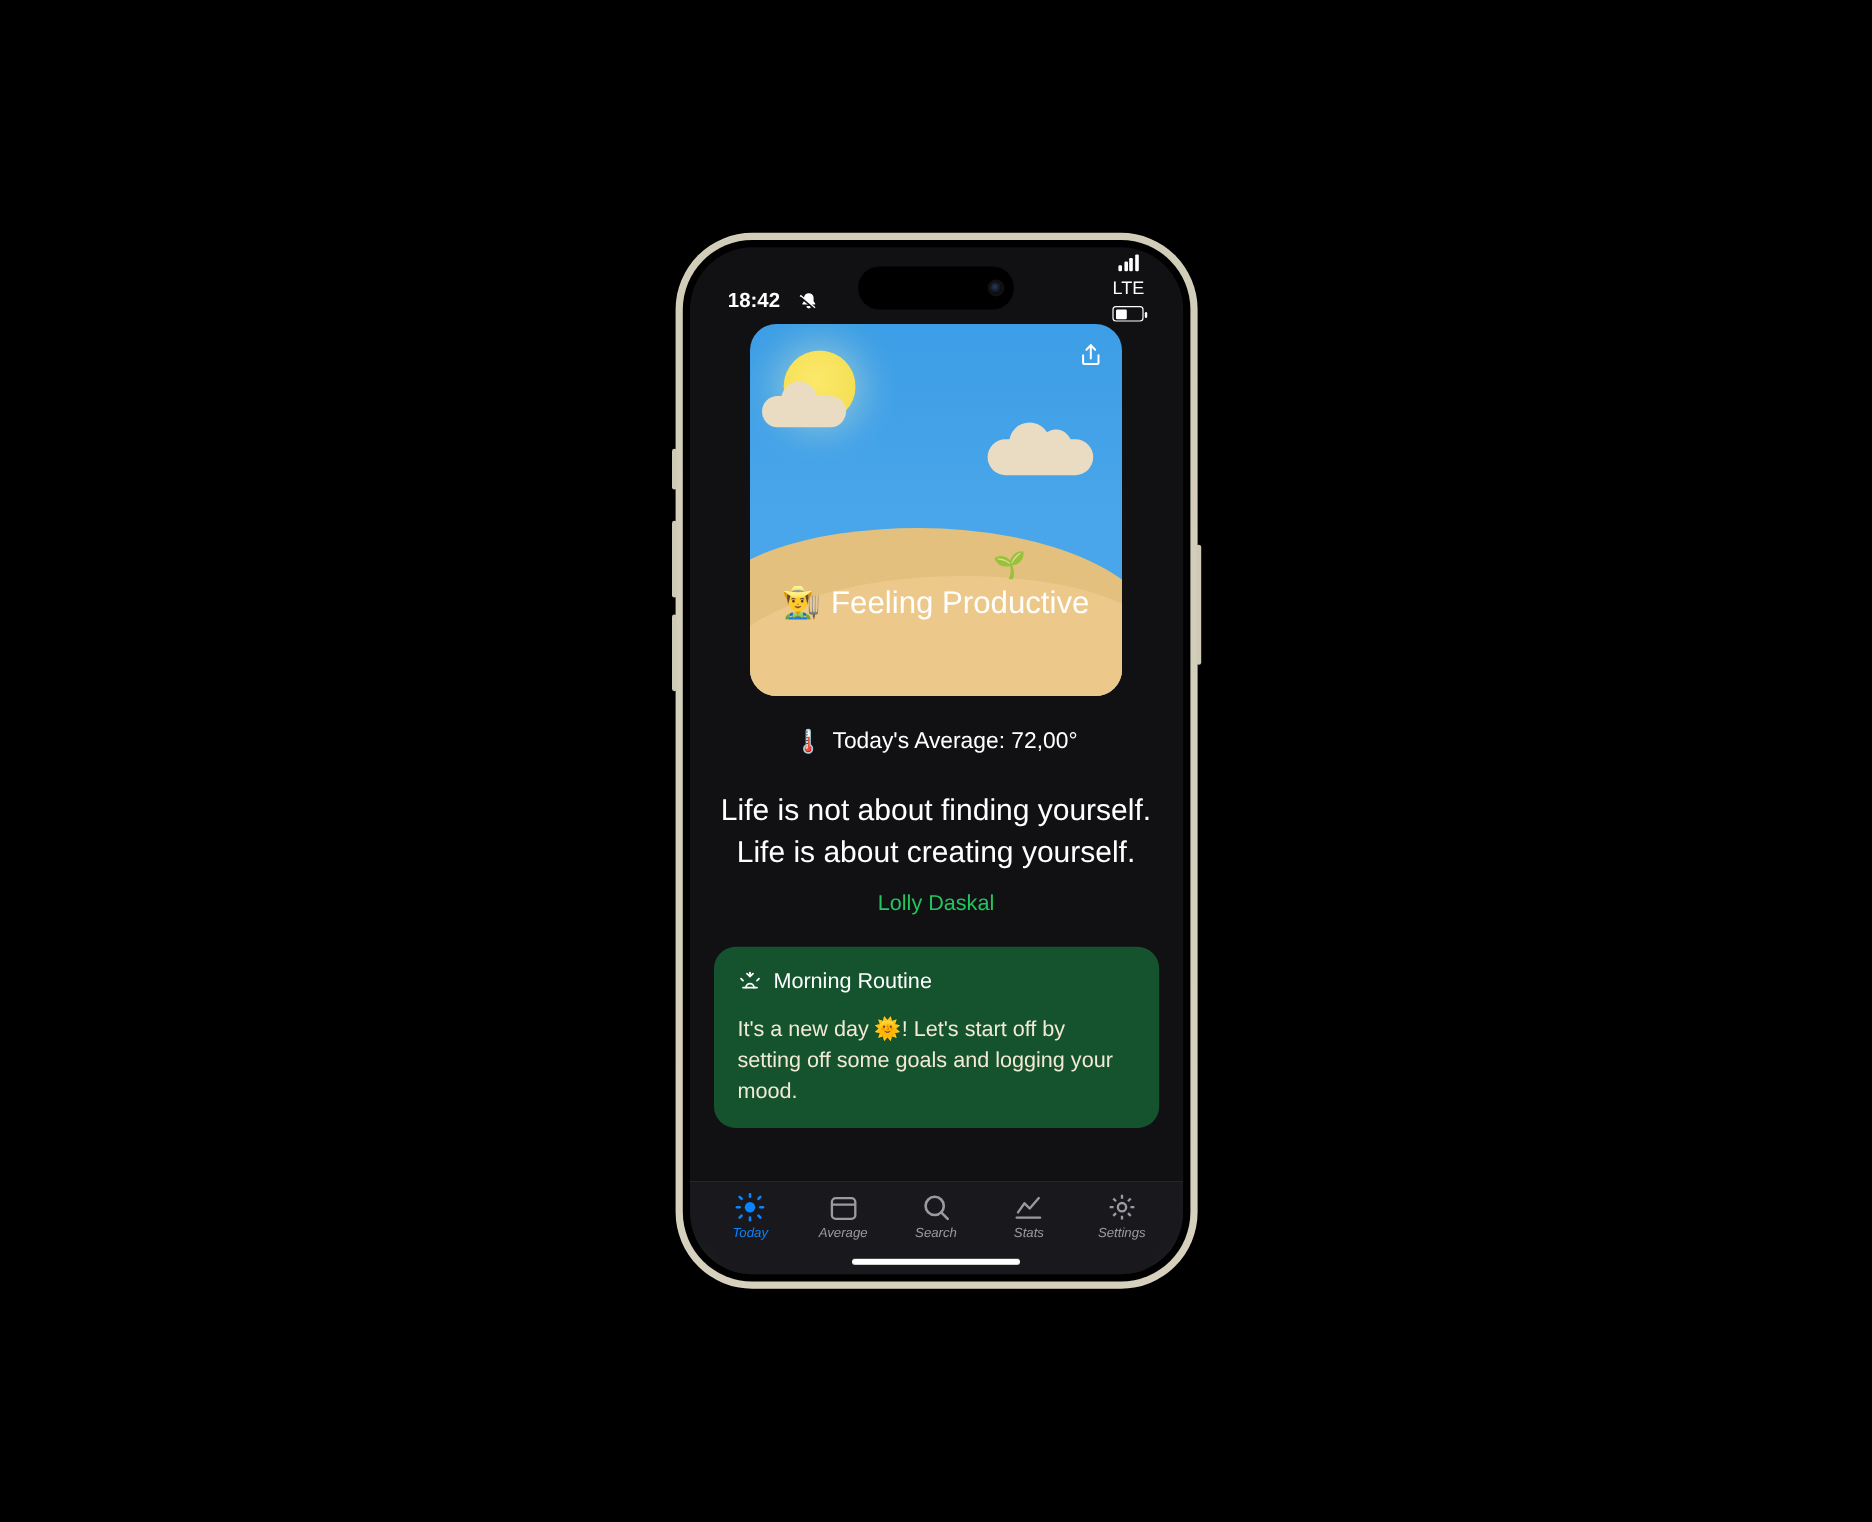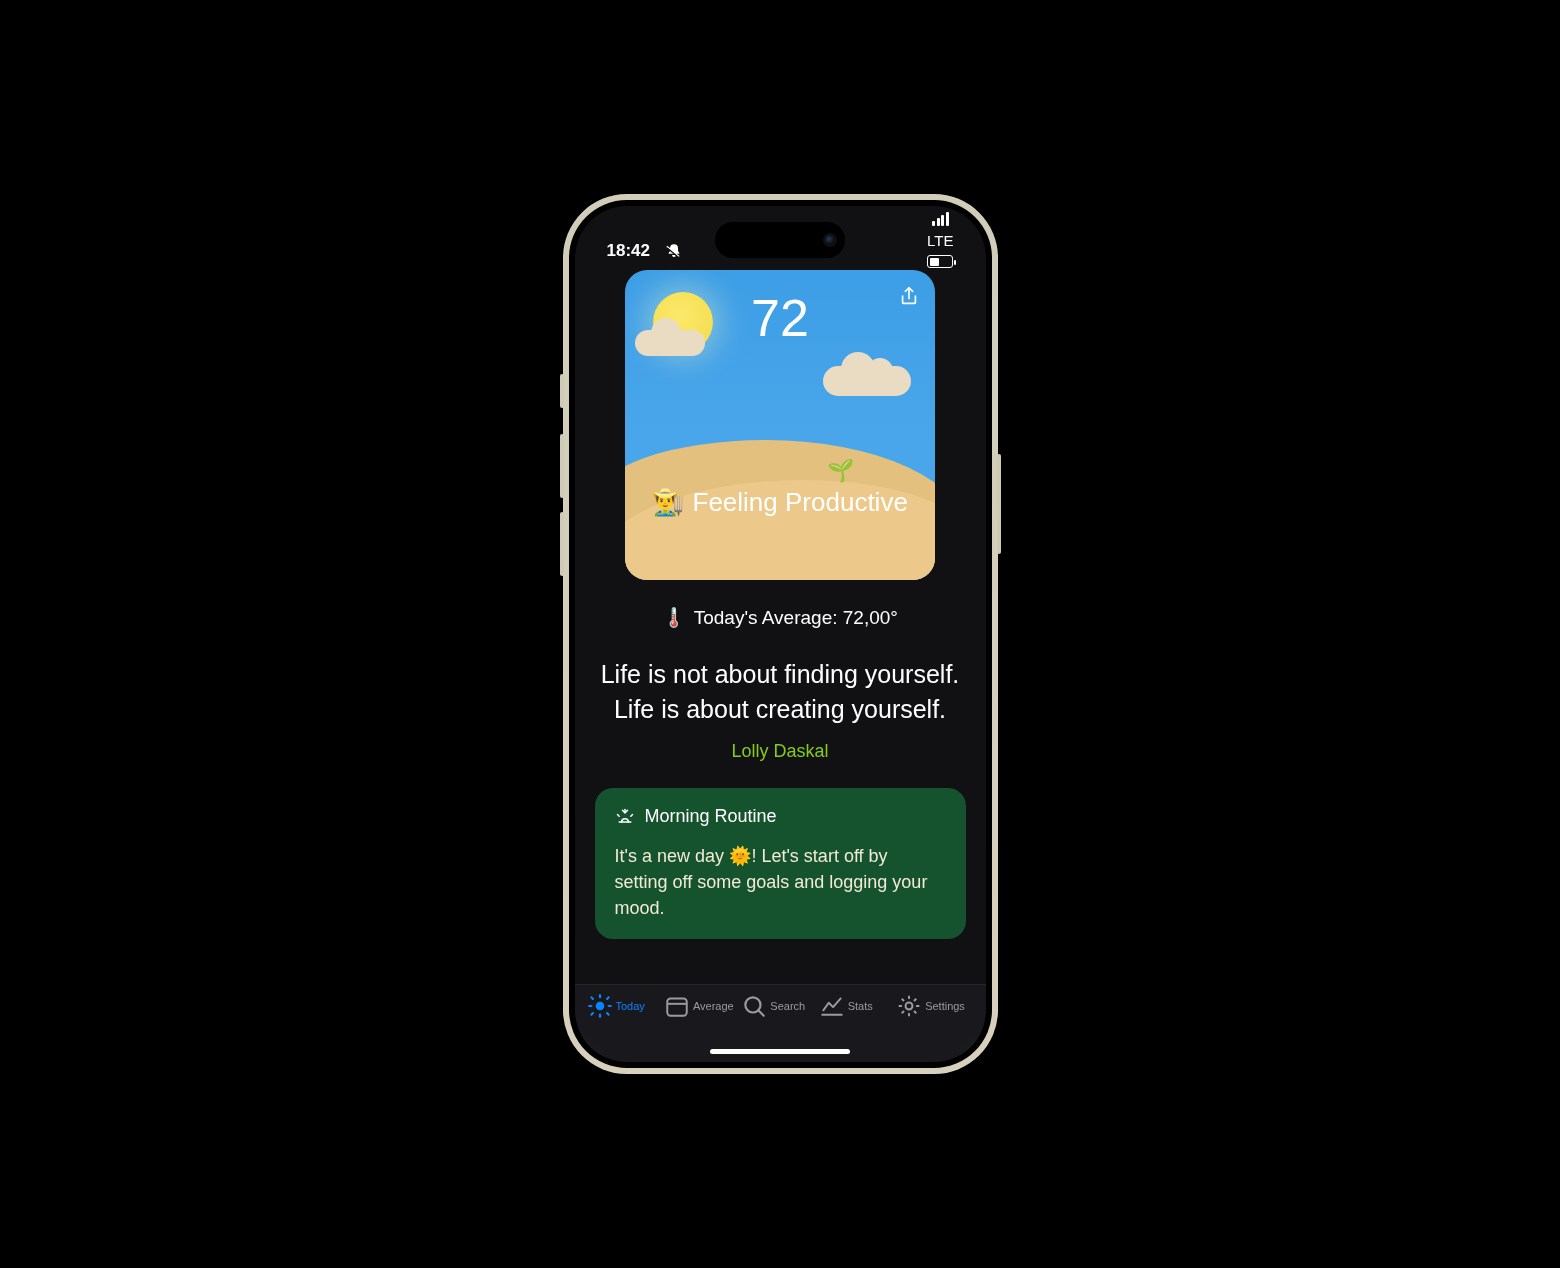--- a/index.html
+++ b/index.html
@@ -178,21 +178,21 @@
   .quote {
     margin-top:28px;
     text-align:center;
     font-size:25px;
     line-height:1.4;
     padding:0 4px;
   }
   .quote-author {
     margin-top:14px;
     text-align:center;
-    color:#84cc16;
+    color:#22c55e;
     font-size:18px;
   }
 
   
   .routine-card {
     margin-top:26px;
     background:#14532d;
     border-radius:18px;
     padding:18px 20px;
     color:#fff;
@@ -217,24 +217,25 @@
     background: rgba(26,26,30,0.92);
     backdrop-filter: blur(8px);
     display:flex;
     align-items:flex-start;
     justify-content:space-around;
     padding:8px 12px 0 12px;
     border-top:1px solid rgba(255,255,255,0.06);
   }
   .tab {
     flex:1;
-    display:flex; flex-direction:row; align-items:center; gap:3px;
+    display:flex; flex-direction:column; align-items:center; gap:3px;
     color:#9a9aa0;
     font-size:11px;
     cursor:pointer;
+    font-style:italic;
   }
   .tab.active { color:#0a84ff; }
   .tab svg { width:26px; height:26px; }
 
   
   .home-ind {
     position:absolute; bottom:8px; left:50%; transform:translateX(-50%);
     width:140px; height:5px; border-radius:3px; background:#fff;
   }
 
@@ -281,21 +282,20 @@
 
       <div class="content">
 
         <div class="weather-card">
           <div class="sand-back"></div>
           <div class="sand-front"></div>
           <div class="sun"></div>
           <div class="cloud c1"></div>
           <div class="cloud c2"></div>
           <div class="sprout">🌱</div>
-          <div class="temp">72</div>
           <div class="share-btn">
             <svg viewBox="0 0 24 24" width="22" height="22" fill="none" stroke="#fff" stroke-width="1.8" stroke-linecap="round" stroke-linejoin="round">
               <path d="M12 3v12"></path>
                 <path d="M8 7l4-4 4 4"></path>
               <path d="M5 12v7a1 1 0 001 1h12a1 1 0 001-1v-7"></path>
             </svg>
           </div>
           <div class="mood-row">
             <span class="emoji">👨‍🌾</span>
             <span>Feeling Productive</span>

